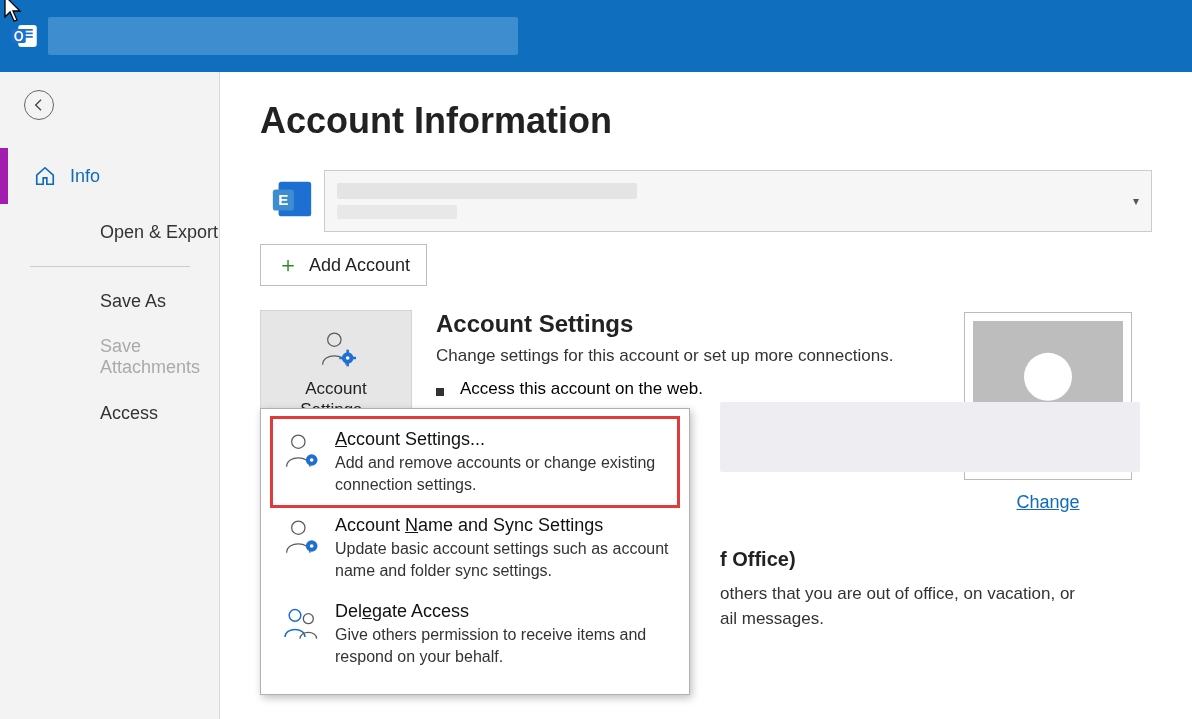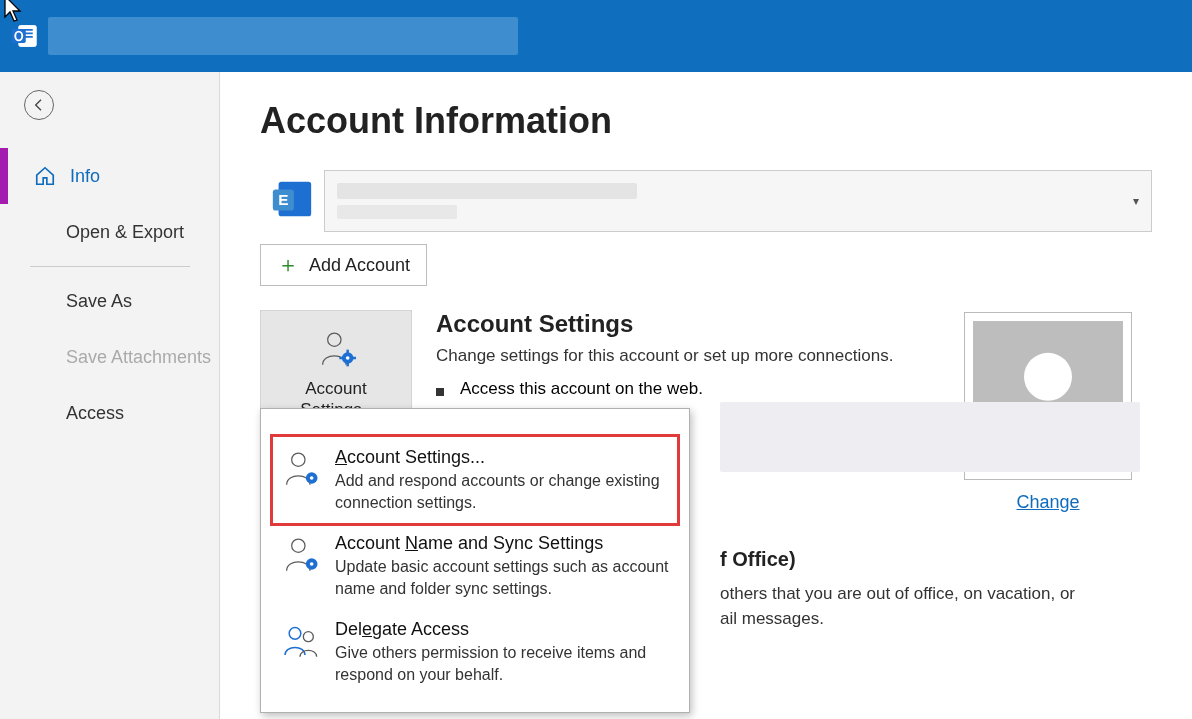--- a/index.html
+++ b/index.html
@@ -14,21 +14,21 @@
 
     
     .sidebar { width: 220px; background: #f3f3f3; border-right: 1px solid #d9d9d9; padding-top: 18px; }
     .back-btn { width: 30px; height: 30px; border: 1px solid #666; border-radius: 50%; display: flex; align-items: center; justify-content: center; margin-left: 24px; margin-bottom: 28px; cursor: pointer; }
     .back-btn svg { width: 16px; height: 16px; }
 
     .nav-item { display: flex; align-items: center; height: 56px; padding-left: 30px; font-size: 18px; color: #333; cursor: pointer; }
     .nav-item.active { color: #0f6cbd; border-left: 8px solid #a21caf; padding-left: 26px; }
     .nav-item .ni-icon { width: 22px; height: 22px; margin-right: 14px; }
     .nav-item.disabled { color: #aaa; cursor: default; }
-    .nav-item.no-icon { padding-left: 66px; }
+    .nav-item.no-icon { padding-left: 100px; }
     .nav-sep { width: 160px; height: 1px; background: #ccc; margin: 6px 0 6px 30px; }
 
     
     .main { flex: 1; background: #fff; padding: 28px 40px 0 40px; position: relative; }
     .page-title { font-size: 36px; font-weight: 600; color: #222; margin-bottom: 28px; }
 
     .account-row { display: flex; align-items: stretch; gap: 0; margin-bottom: 12px; }
     .exchange-icon-box { width: 64px; height: 58px; display:flex; align-items:center; justify-content:center; }
     .account-select { flex: 1; height: 62px; border: 1px solid #ccc; background: #f6f6f6; position: relative; display:flex; align-items:center; padding: 0 12px; }
     .account-select .redact1 { width: 300px; height: 16px; background: #e4e4e4; border-radius:2px; margin-bottom:6px;}
@@ -55,21 +55,21 @@
     .avatar-panel { position:absolute; right:60px; top:240px; text-align:center; }
     .avatar-box { width:168px; height:168px; border:1px solid #bbb; padding:8px; background:#fff; }
     .avatar-inner { width:100%; height:100%; background:#bdbdbd; display:flex; align-items:center; justify-content:center; }
     .avatar-panel .change { display:inline-block; margin-top:12px; font-size:18px; }
 
     
     .ooo-heading { font-size:20px; font-weight:600; color:#222; position:absolute; top:476px; left:500px; white-space:nowrap;}
     .ooo-desc { font-size:17px; color:#333; line-height:1.45; position:absolute; top:510px; left:500px; width:620px;}
 
     
-    .popup { position:absolute; top:336px; left:40px; width:430px; background:#fff; border:1px solid #b0b0b0; box-shadow: 2px 3px 8px rgba(0,0,0,0.25); padding: 28px 12px 16px 12px; z-index:50; }
+    .popup { position:absolute; top:336px; left:40px; width:430px; background:#fff; border:1px solid #b0b0b0; box-shadow: 2px 3px 8px rgba(0,0,0,0.25); padding: 10px 12px 16px 12px; z-index:50; }
     .popup-item { display:flex; gap:14px; padding:10px 6px; cursor:pointer; }
     .popup-item.highlight { outline: 3px solid #e03a3a; }
     .popup-icon { width:42px; height:42px; flex-shrink:0; display:flex; align-items:center; justify-content:center; }
     .popup-text .t { font-size:18px; color:#111; }
     .popup-text .t .ul { text-decoration:underline; }
     .popup-text .d { font-size:16px; color:#333; line-height:1.35; margin-top:2px; }
 
     
     .cursor-svg { position:absolute; top:-5px; left:4px; z-index:200; pointer-events:none;}
 
@@ -213,21 +213,21 @@
         <div class="popup-icon">
           <svg width="40" height="40" viewBox="0 0 48 48">
             <circle cx="22" cy="14" r="8" class="ug-head"></circle>
             <path d="M8 44 C8 30 36 30 36 44" class="ug-head"></path>
             <circle cx="38" cy="36" r="7" class="ug-gear"></circle>
             <circle cx="38" cy="36" r="2.2" fill="#fff"></circle>
           </svg>
         </div>
         <div class="popup-text">
           <div class="t"><span></span><span class="ul">A</span><span>ccount Settings...</span></div>
-          <div class="d">Add and respond accounts or change existing connection settings.</div>
+          <div class="d">Add and remove accounts or change existing connection settings.</div>
         </div>
       </div>
 
       <div class="popup-item">
         <div class="popup-icon">
           <svg width="40" height="40" viewBox="0 0 48 48">
             <circle cx="22" cy="14" r="8" class="ug-head"></circle>
             <path d="M8 44 C8 30 36 30 36 44" class="ug-head"></path>
             <circle cx="38" cy="36" r="7" class="ug-gear"></circle>
             <circle cx="38" cy="36" r="2.2" fill="#fff"></circle>

